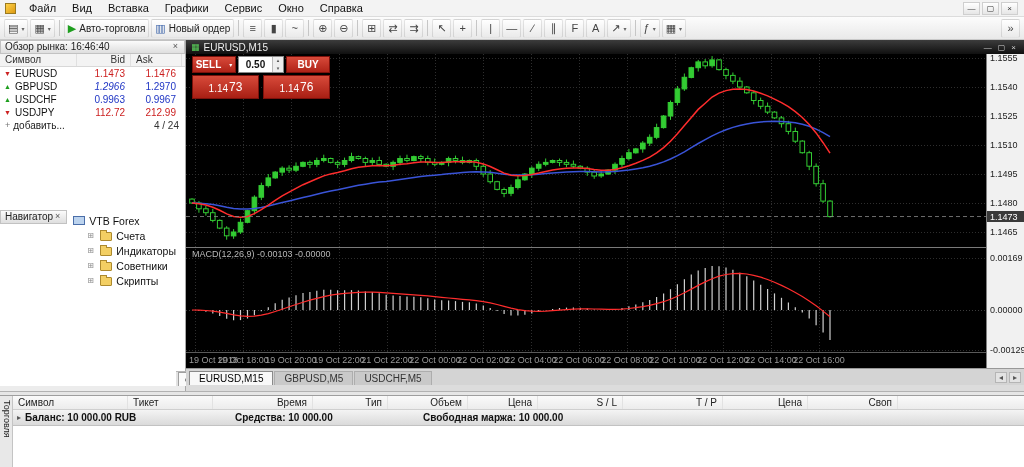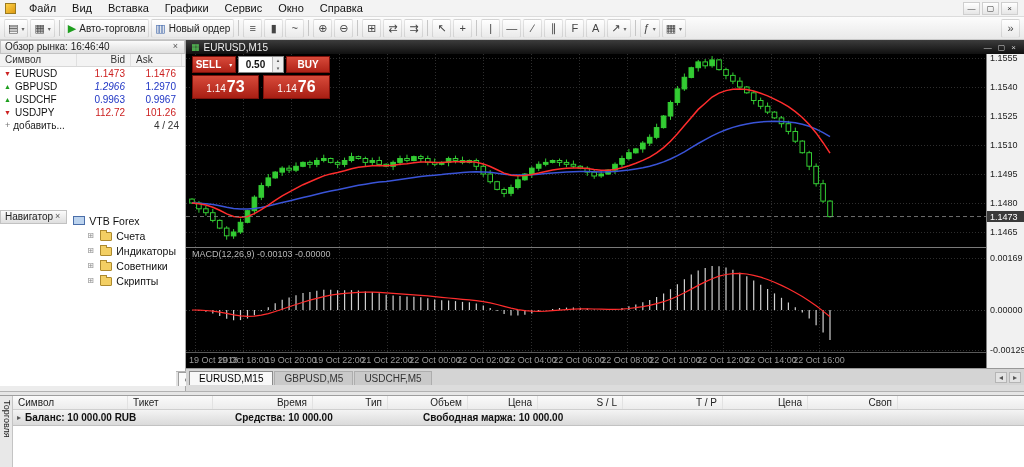--- a/index.html
+++ b/index.html
@@ -56,21 +56,21 @@
 .ocrow{display:flex;gap:2px}
 .ocbtn{width:44px;height:17px;background:linear-gradient(#d84a3a,#b02318);border:1px solid #7d110b;color:#fff;font-size:10px;font-weight:bold;display:flex;align-items:center;justify-content:center;gap:8px}
 .occaret{font-size:6px;font-weight:normal}
 .oclot{width:46px;height:17px;background:#fff;border:1px solid #888;display:flex;align-items:stretch}
 .oclot .v{flex:1;text-align:center;font-size:10px;font-weight:bold;line-height:15px}
 .steppers{display:flex;flex-direction:column;width:11px;border-left:1px solid #bbb}
 .steppers span{flex:1;font-size:5px;line-height:7px;text-align:center;color:#555;background:#eee}
 .ocrow2{display:flex;gap:4px;margin-top:2px}
 .ocprice{width:67px;height:24px;background:linear-gradient(#d84a3a,#a81f14);border:1px solid #7d110b;color:#fff;display:flex;align-items:flex-end;justify-content:center;padding-bottom:2px;gap:1px}
 .ocprice .sm{font-size:10px;margin-bottom:2px}
-.ocprice .bg{font-size:16px;font-weight:bold;line-height:18px}
+.ocprice .bg{font-size:12px;font-weight:normal;line-height:18px}
 .ctabs{height:17px;background:#d4d4d4;border-top:1px solid #989898;display:flex;align-items:flex-end;padding:0 3px}
 .ctab{font-size:10px;padding:1px 9px;margin-right:1px;color:#333;border:1px solid #adadad;border-bottom:none;background:#c9c9c9}
 .ctab.active{background:#f8f8f8;color:#000;border-color:#8a8a8a}
 .ctabscroll{margin-left:auto;display:flex;gap:2px;padding-bottom:2px}
 .ctabscroll span{font-size:8px;color:#555;width:12px;text-align:center;border:1px solid #b5b5b5;background:#e3e3e3}
 
 .splitter{position:absolute;top:391px;left:0;width:1024px;height:4px;background:#e6e6e6;border-top:1px solid #b2b2b2}
 .terminal{position:absolute;top:395px;left:0;width:1024px;height:72px;background:#fff;display:flex;border-top:1px solid #9e9e9e}
 .sidetab{width:13px;background:#e8e8e8;border-right:1px solid #c4c4c4;writing-mode:vertical-rl;font-size:9px;color:#222;text-align:left;padding-top:4px}
 .tmain{flex:1;display:flex;flex-direction:column}
@@ -226,21 +226,21 @@
             </div>
             <span class="mwbid" style="color: rgb(31, 53, 196);">0.9963</span>
             <span class="mwask" style="color: rgb(31, 53, 196);">0.9967</span>
           </div>
           <div class="mwrow">
             <div class="mwsym">
               <span class="arr" style="color: rgb(204, 34, 34);">▼</span>
               <span>USDJPY</span>
             </div>
             <span class="mwbid" style="color: rgb(204, 31, 31);">112.72</span>
-            <span class="mwask" style="color: rgb(204, 31, 31);">101.26</span>
+            <span class="mwask" style="color: rgb(204, 31, 31);">212.99</span>
           </div>
         </div>
       <div class="mwadd">
         <span class="plus">+</span>
         <span>добавить...</span>
         <span class="counter">4 / 24</span>
       </div>
     </section>
     <section class="nav">
       <header class="ptitle">

